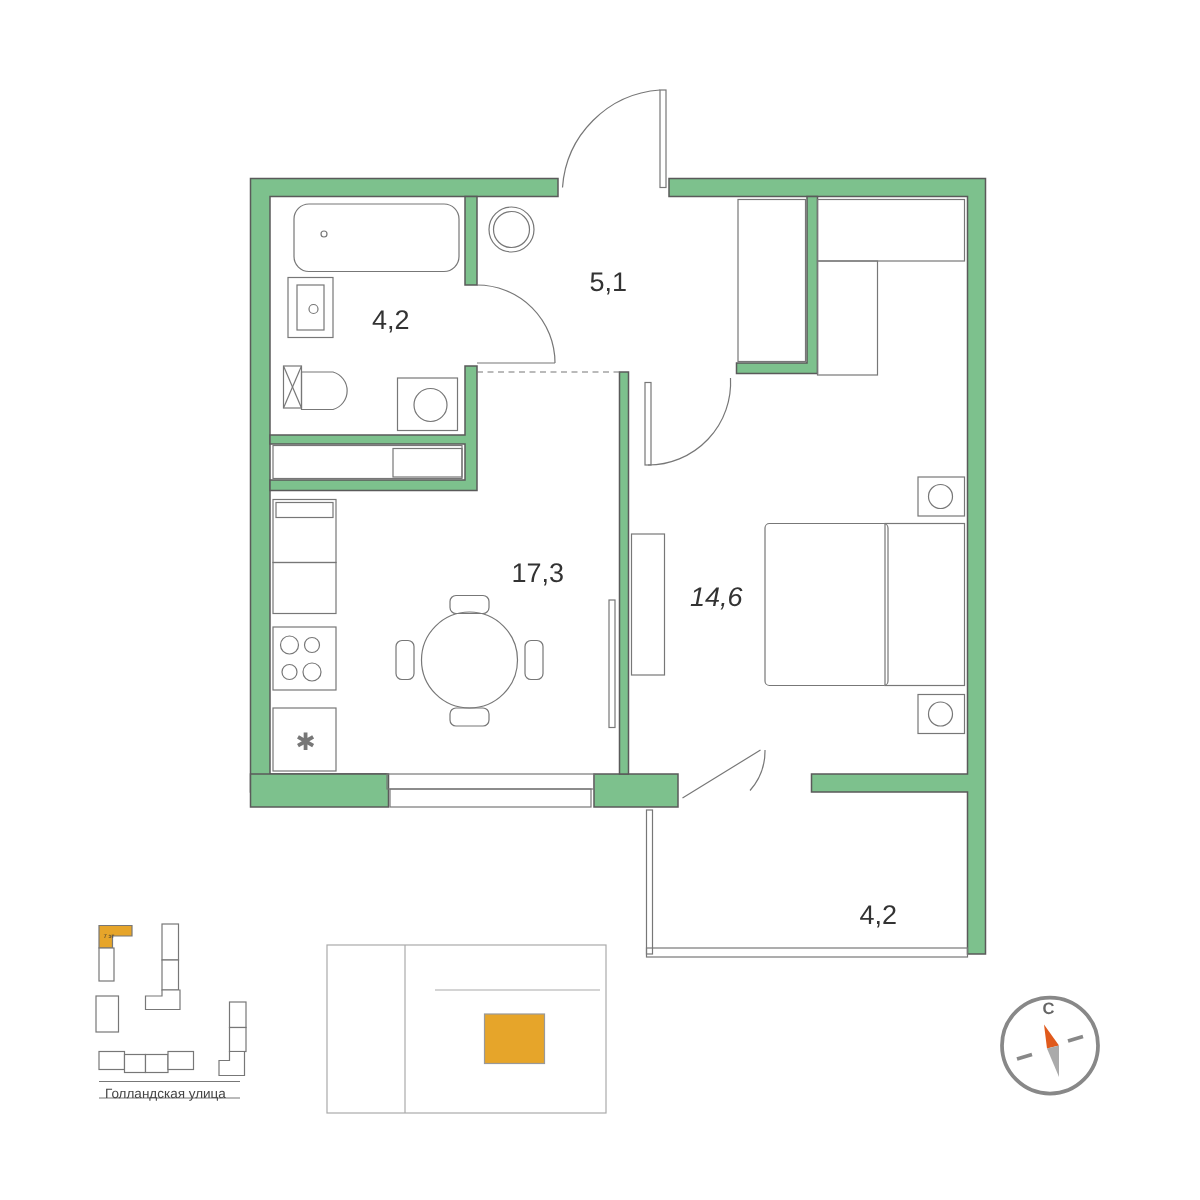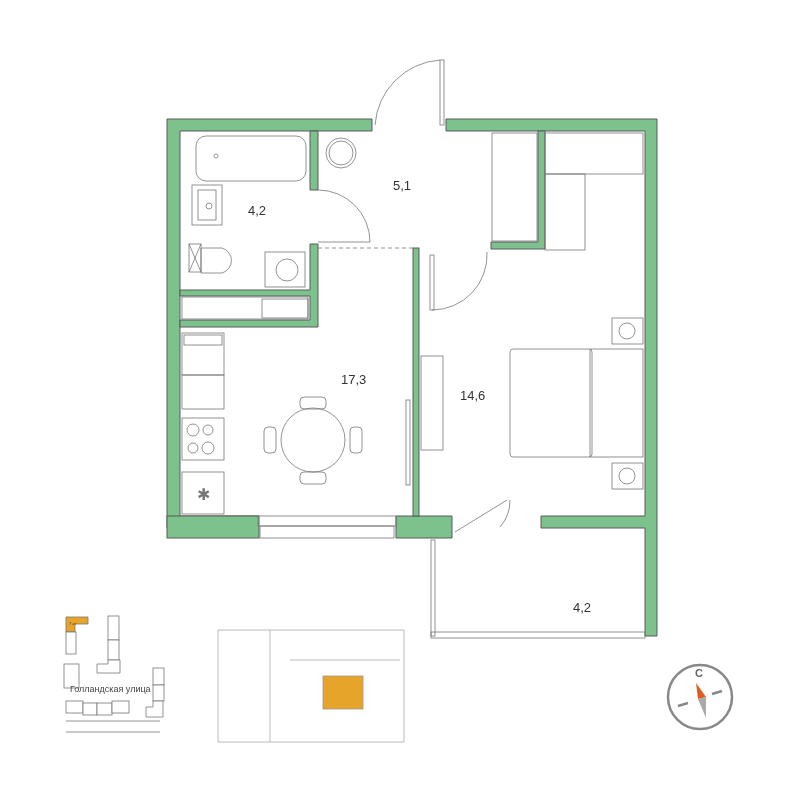--- a/index.html
+++ b/index.html
@@ -1,19 +1,19 @@
 <!DOCTYPE html>
 <html><head>
 <meta charset="utf-8">
 <style>
   html,body{margin:0;padding:0;background:#fff;}
   body{width:800px;height:800px;position:relative;overflow:hidden;font-family:"Liberation Sans",sans-serif;}
   svg{position:absolute;left:0;top:0;}
-  .area{position:absolute;font-size:13px;color:#333;}
-  .street{position:absolute;left:70px;top:684px;font-size:9px;color:#444;text-align:right;}
+  .area{position:absolute;font-size:18px;color:#333;}
+  .street{position:absolute;left:70px;top:724px;font-size:9px;color:#444;text-align:right;}
 </style>
 </head>
 <body>
 
 <svg width="800" height="800" viewBox="0 0 800 800">
   <g fill="#7dc18d" stroke="#5a5a5a" stroke-width="1">
 
     <polygon points="167,119 372,119 372,131 180,131 180,516 258,516 258,528 167,528"></polygon>
     <polygon points="446,119 657,119 657,636 645,636 645,528 541,528 541,516 645,516 645,131 446,131"></polygon>
     <polygon points="396,516 452,516 452,538 396,538"></polygon>
@@ -130,16 +130,16 @@
     <polygon points="696,683 706,697 698,699" fill="#e05a1c"></polygon>
     <polygon points="698,699 706,697 706,718" fill="#aaa"></polygon>
     <line x1="678" y1="706" x2="688" y2="703" stroke="#888" stroke-width="2.5"></line>
     <line x1="712" y1="694" x2="722" y2="691" stroke="#888" stroke-width="2.5"></line>
   </g>
 </svg>
 
 <div class="area" style="left:248px;top:203px;">4,2</div>
 <div class="area" style="left:393px;top:178px;">5,1</div>
 <div class="area" style="left:341px;top:372px;">17,3</div>
-<div class="area" style="left:460px;top:388px;">14,6</div>
+<div class="area" style="left:460px;top:388px;font-style:italic;">14,6</div>
 <div class="area" style="left:573px;top:600px;">4,2</div>
 <div class="street">Голландская улица</div>
 <div style="position:absolute;left:695px;top:667px;font-size:11px;color:#666;font-weight:bold;">С</div>
 
 </body></html>

